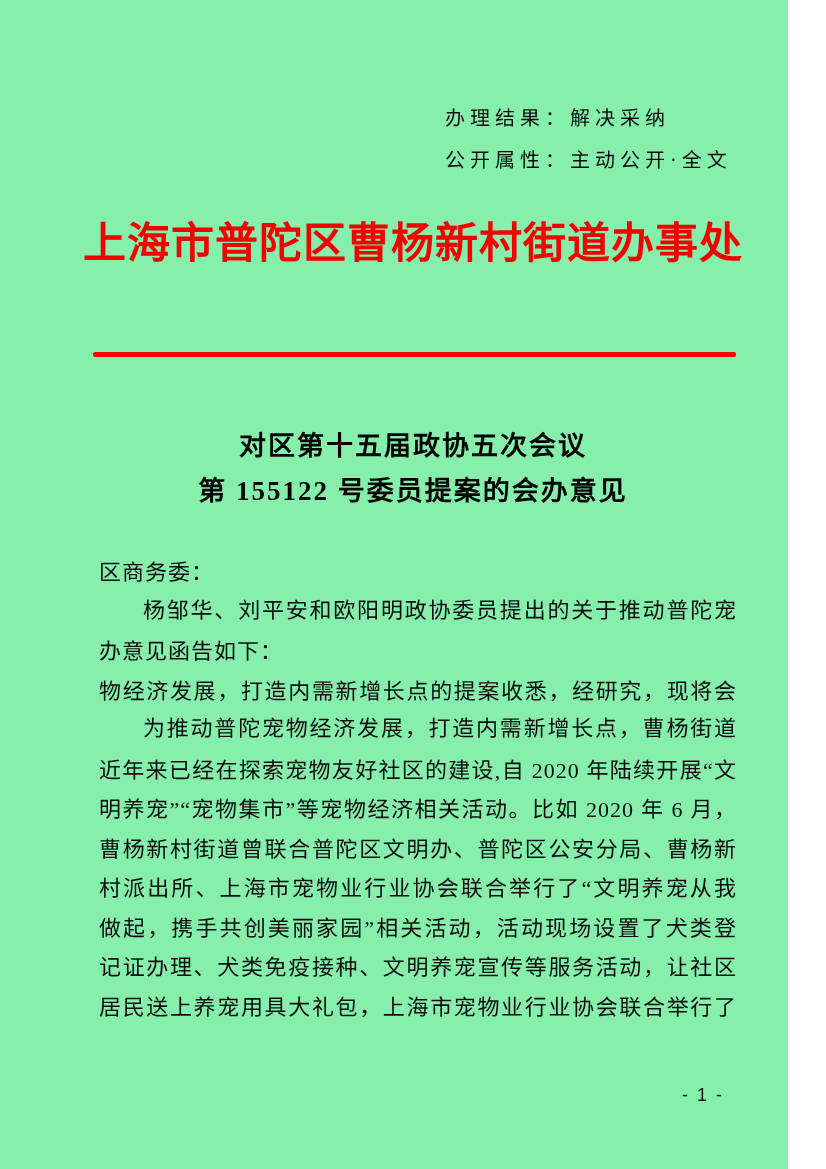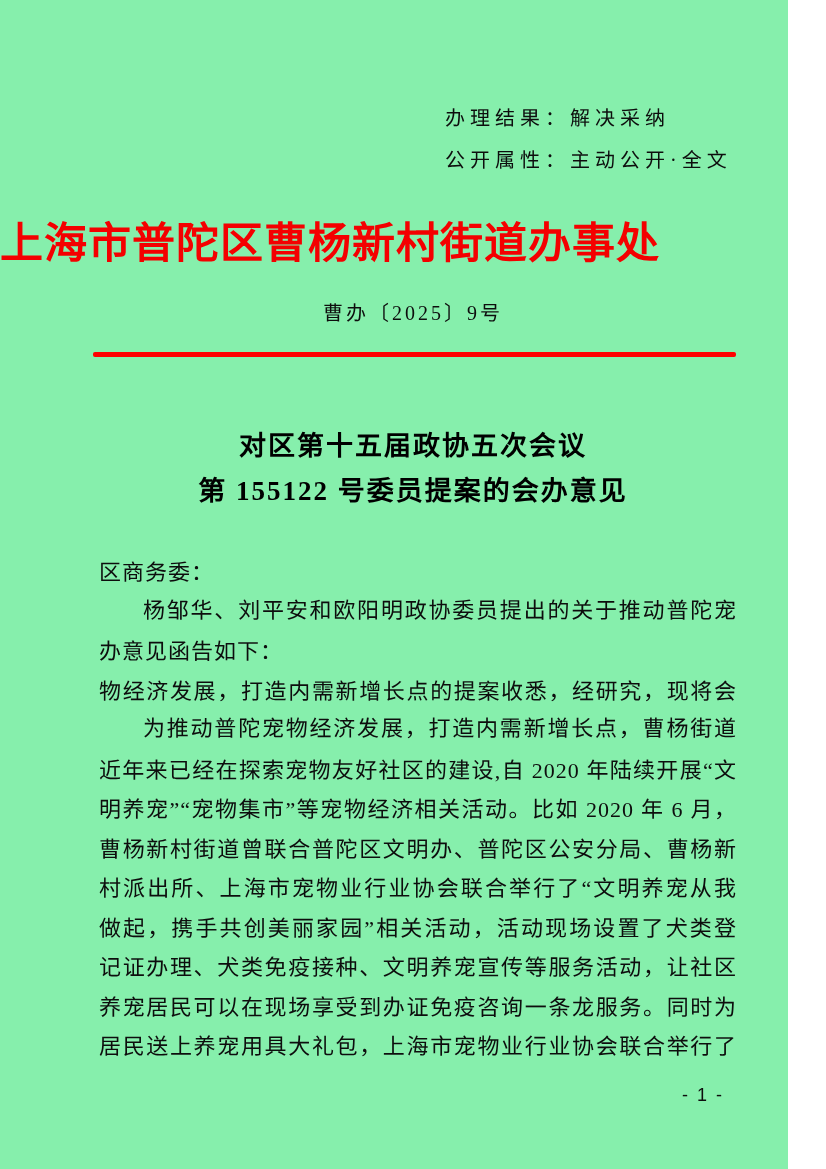--- a/index.html
+++ b/index.html
@@ -19,20 +19,21 @@
     font-size: 20px;
     letter-spacing: 5px;
     white-space: nowrap;
   }
   .info-line { line-height: 24px; margin-bottom: 18px; }
   .org-title {
     position: absolute;
     top: 216px;
     left: 0;
     width: 826px;
+    text-align: center;
     font-size: 43px;
     line-height: 56px;
     font-weight: bold;
     color: #f40000;
     letter-spacing: 1px;
     white-space: nowrap;
   }
   .doc-number {
     position: absolute;
     top: 299px;
@@ -98,40 +99,38 @@
 
 <div class="page">
 
   <div class="info-block">
     <div class="info-line">办理结果：解决采纳</div>
     <div class="info-line">公开属性：主动公开·全文</div>
   </div>
 
   <div class="org-title">上海市普陀区曹杨新村街道办事处</div>
 
-  <div class="doc-number">曹办〔2025〕9号</div>
 
   <div class="red-rule"></div>
 
   <div class="doc-title">
     <div>对区第十五届政协五次会议</div>
     <div>第 155122 号委员提案的会办意见</div>
   </div>
 
   <div class="body-block">
     <div class="body-line short">区商务委：</div>
     <div class="body-line indent">杨邹华、刘平安和欧阳明政协委员提出的关于推动普陀宠</div>
     <div class="body-line short">办意见函告如下：</div>
     <div class="body-line">物经济发展，打造内需新增长点的提案收悉，经研究，现将会</div>
     <div class="body-line indent">为推动普陀宠物经济发展，打造内需新增长点，曹杨街道</div>
     <div class="body-line">近年来已经在探索宠物友好社区的建设,自 2020 年陆续开展“文</div>
     <div class="body-line">明养宠”“宠物集市”等宠物经济相关活动。比如 2020 年 6 月，</div>
     <div class="body-line">曹杨新村街道曾联合普陀区文明办、普陀区公安分局、曹杨新</div>
     <div class="body-line">村派出所、上海市宠物业行业协会联合举行了“文明养宠从我</div>
     <div class="body-line">做起，携手共创美丽家园”相关活动，活动现场设置了犬类登</div>
     <div class="body-line">记证办理、犬类免疫接种、文明养宠宣传等服务活动，让社区</div>
-    <div class="body-line">养宠居民可以在现场享受到办证免疫咨询一条龙服务。同时为</div>
     <div class="body-line">居民送上养宠用具大礼包，上海市宠物业行业协会联合举行了</div>
   </div>
 
   <div class="page-number">- 1 -</div>
 
 </div>
 
 </body></html>

